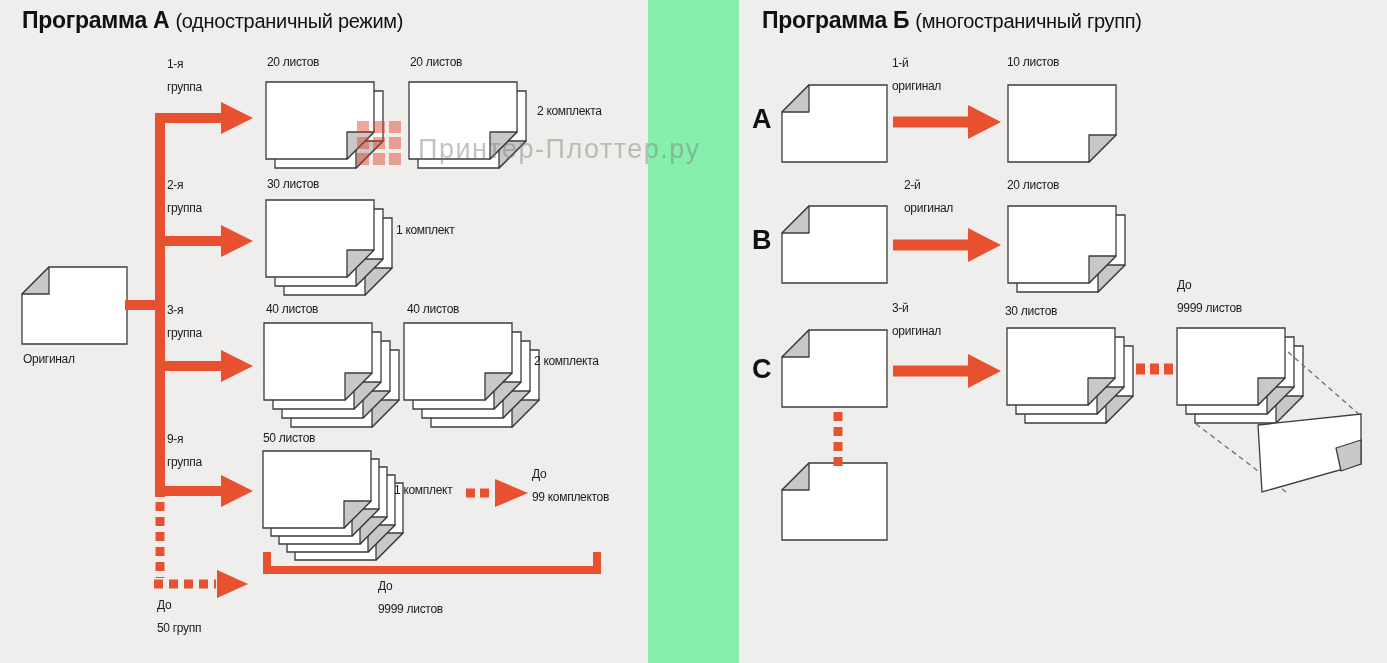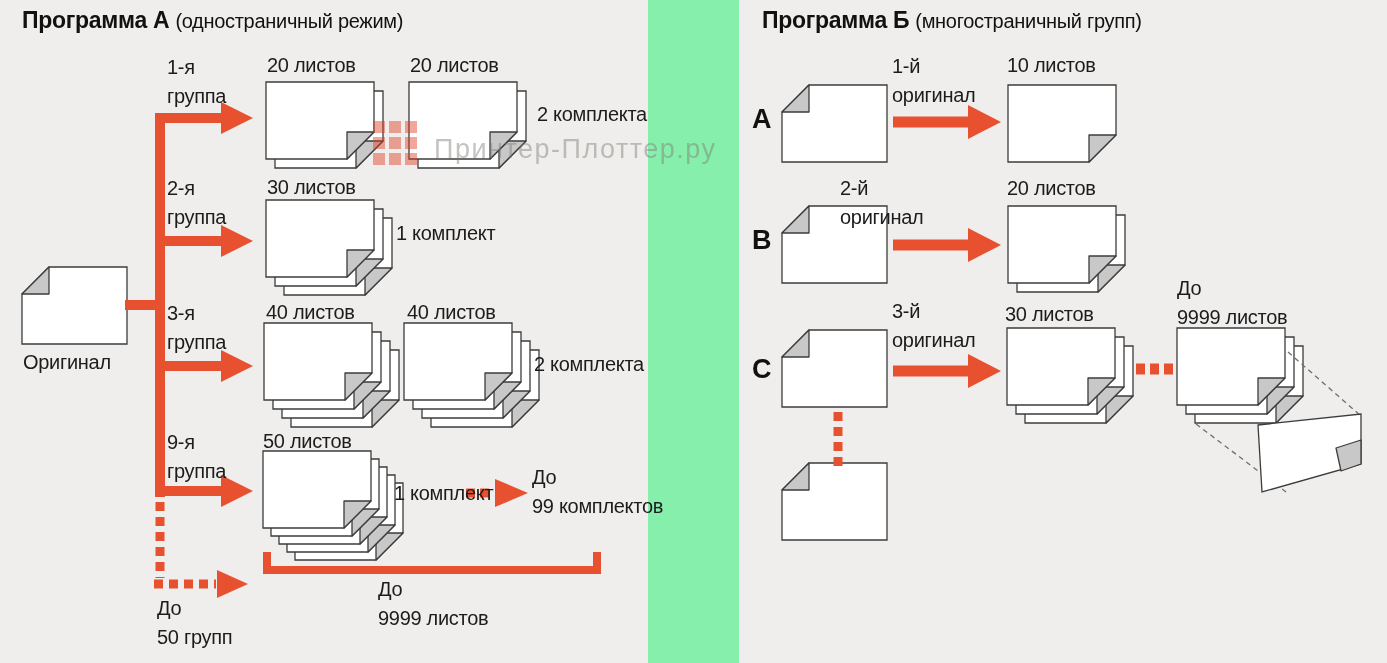--- a/index.html
+++ b/index.html
@@ -5,28 +5,28 @@
   html,body{margin:0;padding:0;background:#ffffff;}
   .stage{
     position:relative;width:1387px;height:663px;overflow:hidden;
     font-family:"Liberation Sans",sans-serif;background:#86efac;
   }
   .panel{position:absolute;top:0;height:663px;width:648px;background:#efeeec;}
   .panel-a{left:0;}
   .panel-b{left:739px;}
   svg.layer{position:absolute;left:0;top:0;z-index:2;}
   .t{
-    position:absolute;z-index:3;color:#1c1c1c;font-size:20px;line-height:29px;
+    position:absolute;z-index:3;color:#1c1c1c;font-size:12px;line-height:23px;
     white-space:pre-line;letter-spacing:-0.3px;
   }
   .title{position:absolute;z-index:3;color:#111;font-size:23px;line-height:26px;white-space:nowrap;letter-spacing:-0.3px;}
   .title b{font-weight:bold;}
   .title .sub{font-weight:normal;font-size:20px;}
   .letter{position:absolute;z-index:3;font-size:27px;font-weight:bold;line-height:28px;color:#111;}
-  .watermark{position:absolute;z-index:4;display:flex;align-items:center;pointer-events:none;margin-left:16px;}
+  .watermark{position:absolute;z-index:4;display:flex;align-items:center;pointer-events:none;}
   .wm-grid{display:grid;grid-template-columns:repeat(3,12px);grid-template-rows:repeat(3,12px);gap:4px;}
   .wm-grid i{display:block;background:rgba(224,58,36,0.45);}
   .wm-text{
     margin-left:17px;padding-top:13px;font-size:27px;letter-spacing:1.5px;
     color:rgba(125,122,117,0.45);white-space:nowrap;
   }
 </style>
 </head>
 <body>
 
@@ -191,21 +191,21 @@
     <b>Программа Б</b>
     <span class="sub">(многостраничный групп)</span>
   </div>
 
   <div class="letter" style="left:752px;top:105px;">A</div>
   <div class="letter" style="left:752px;top:226px;">B</div>
   <div class="letter" style="left:752px;top:355px;">C</div>
 
   <div class="t" style="left:892px;top:52px;">1-й
 оригинал</div>
-  <div class="t" style="left:840px;top:174px;">2-й
+  <div class="t" style="left:904px;top:174px;">2-й
 оригинал</div>
   <div class="t" style="left:892px;top:297px;">3-й
 оригинал</div>
 
   <div class="t" style="left:1007px;top:51px;">10 листов</div>
   <div class="t" style="left:1007px;top:174px;">20 листов</div>
   <div class="t" style="left:1005px;top:300px;">30 листов</div>
 
   <div class="t" style="left:1177px;top:274px;">До
 9999 листов</div>

